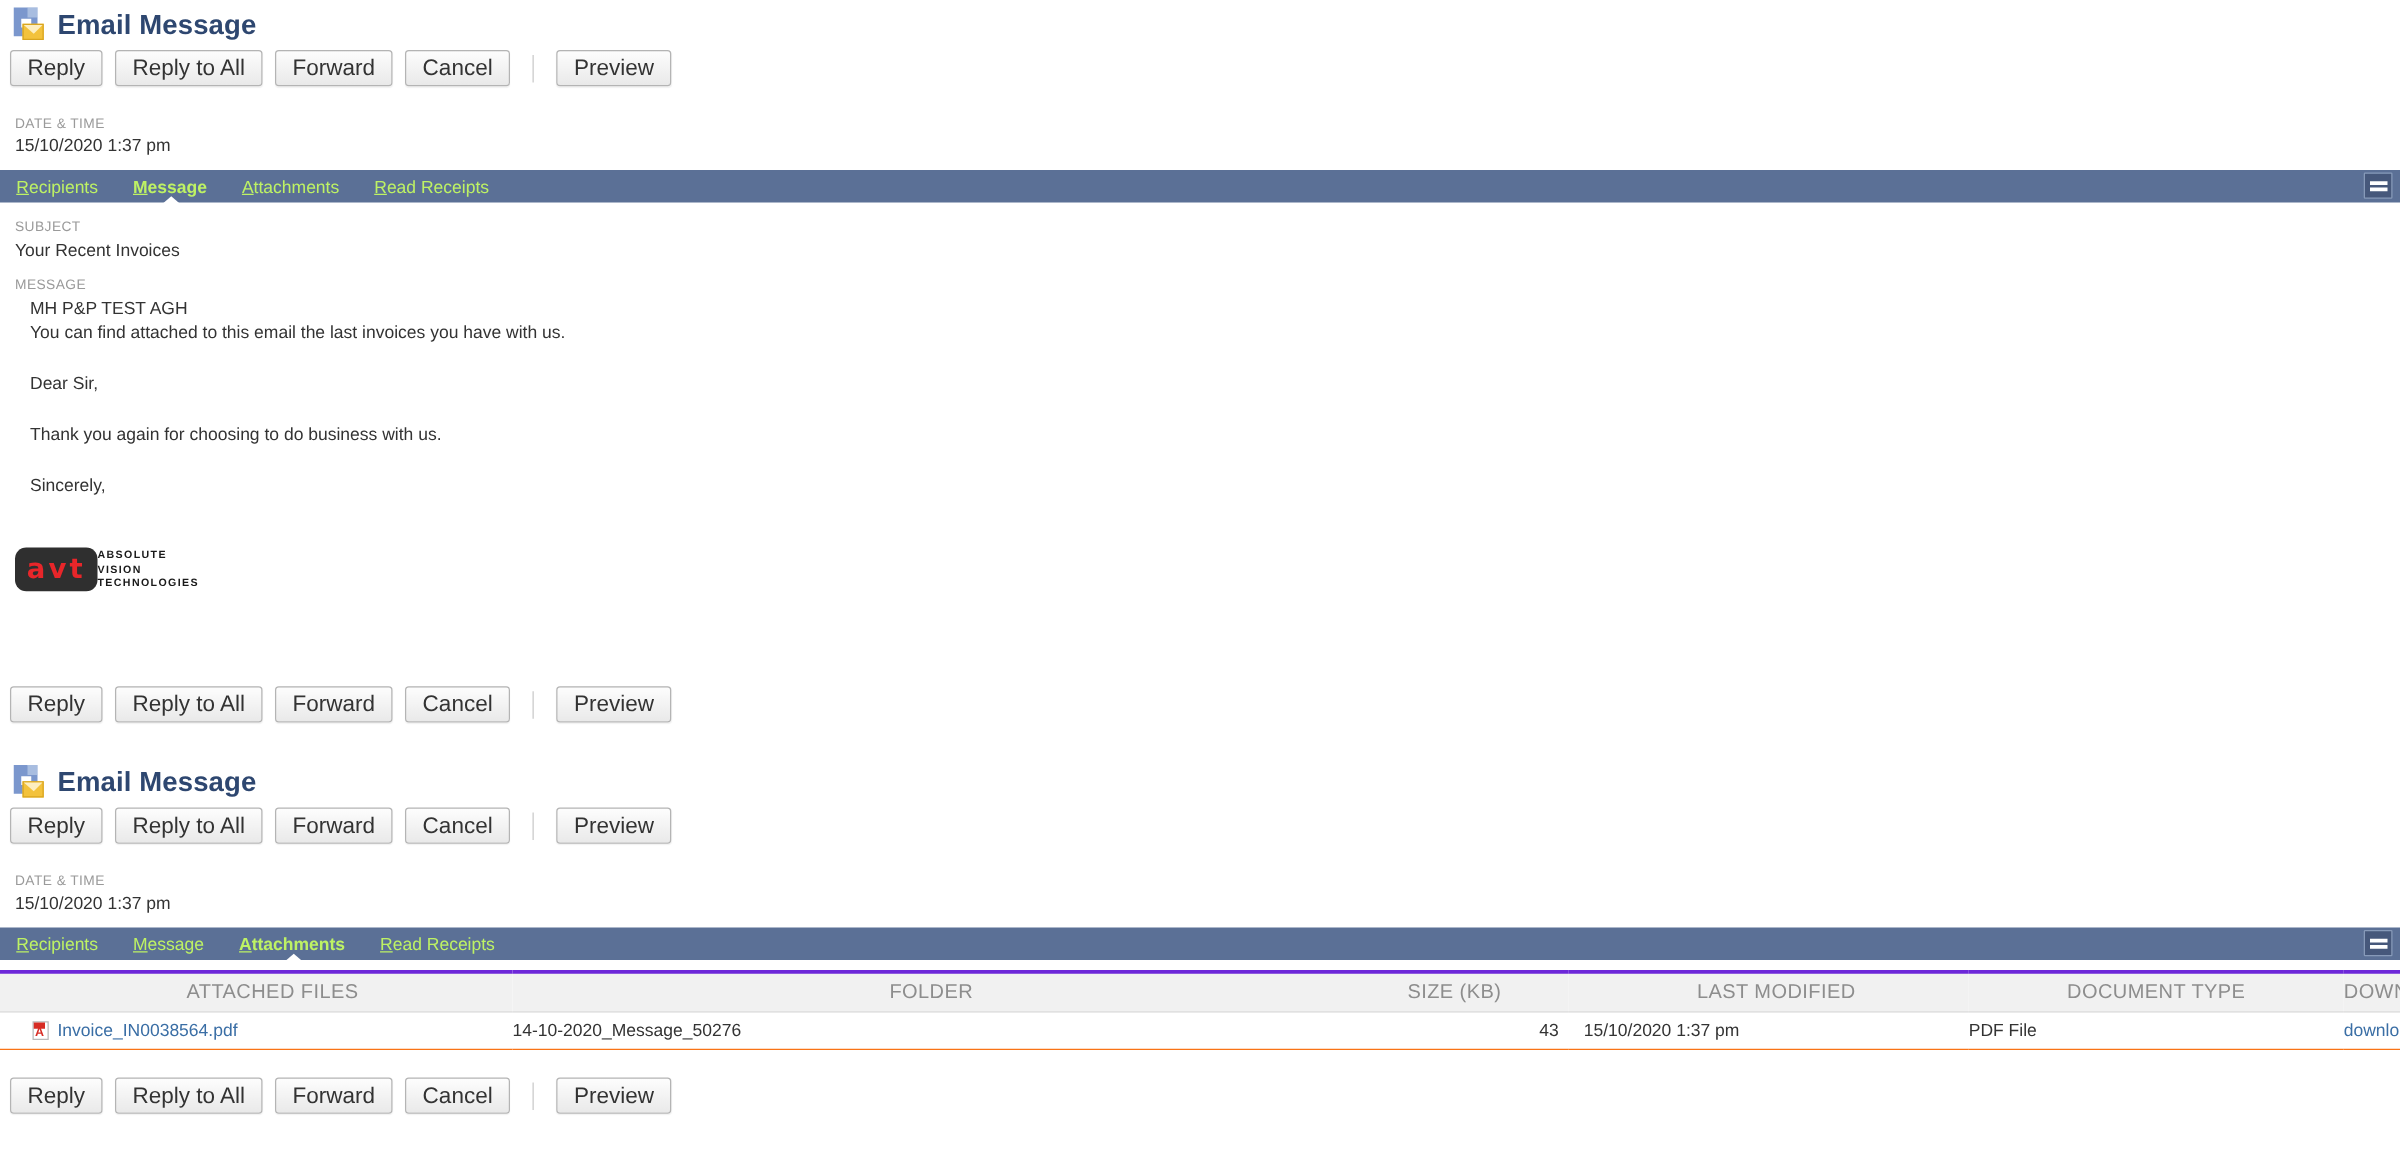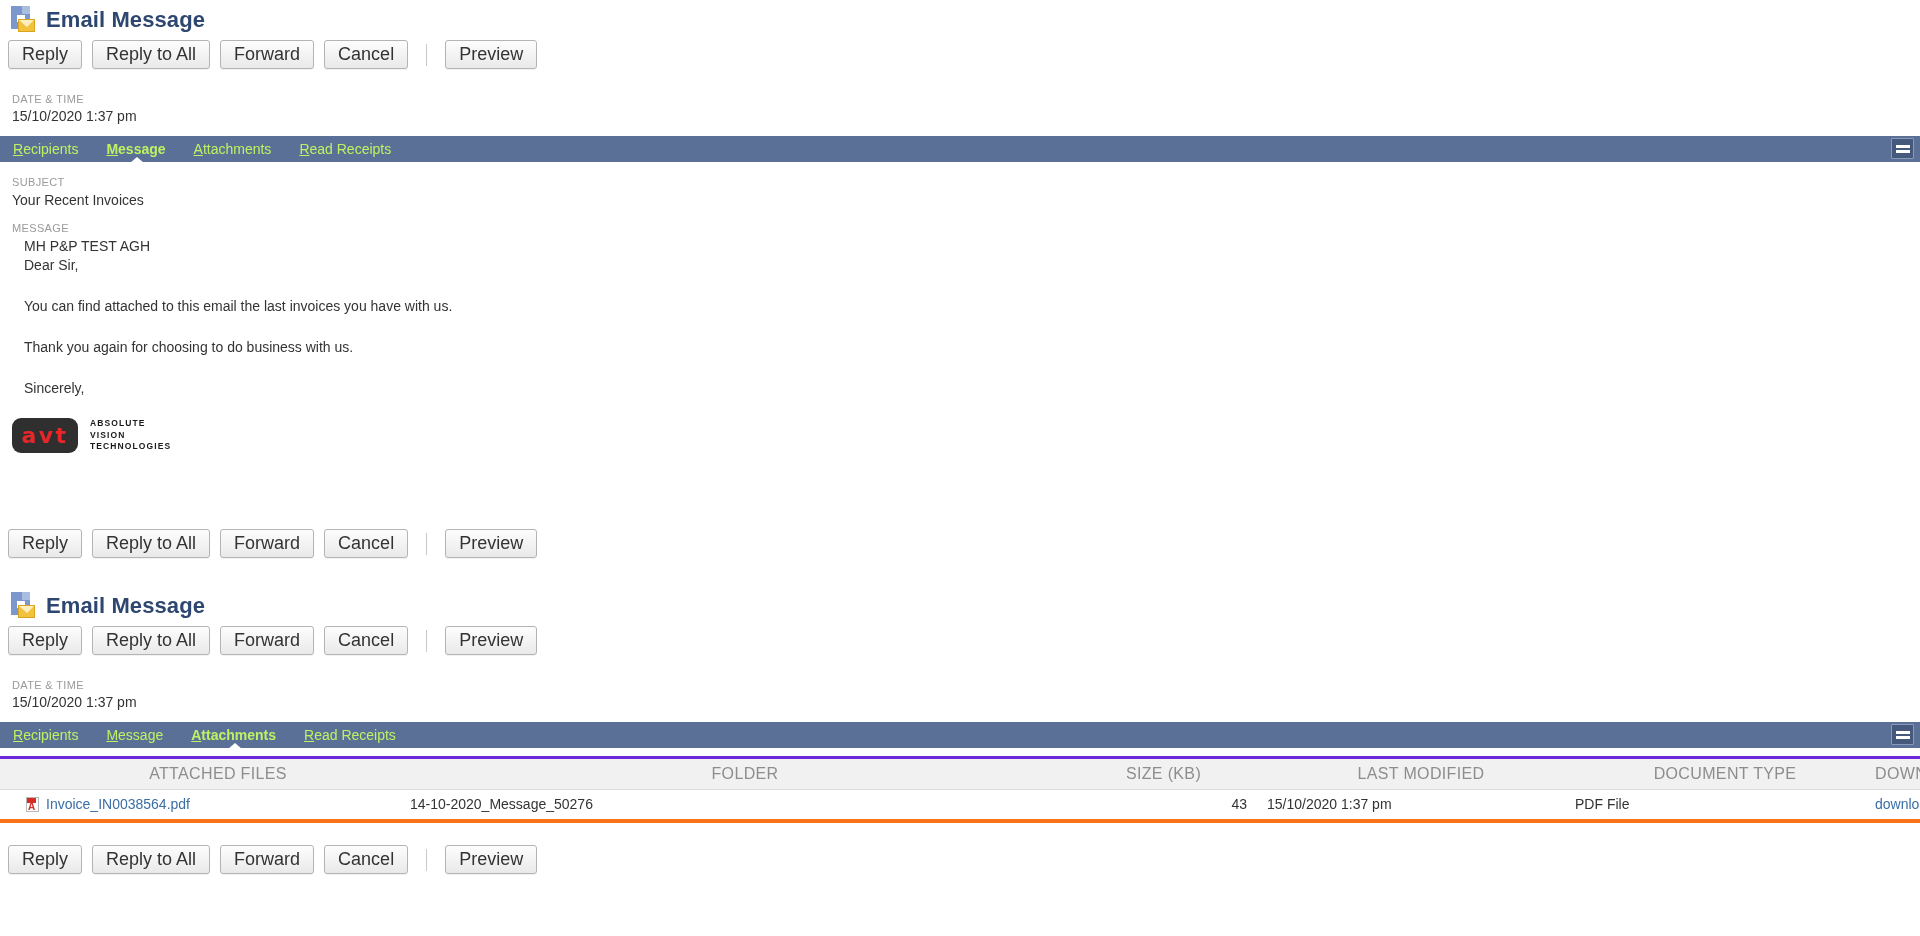--- a/index.html
+++ b/index.html
@@ -184,22 +184,21 @@
   .msg-body .meta-label { margin-bottom: 1px; }
   .msg-subject { font-size: 14px; color: #333; line-height: 19px; margin-bottom: 10px; }
   .msg-text { font-size: 14px; color: #333; line-height: 19px; margin-left: 12px; }
   .msg-text p { margin: 0 0 22px 0; }
   .msg-text p.tight { margin-bottom: 0; }
 
   
   .signature {
     display: flex;
     align-items: flex-start;
-    gap: 12px;
-    margin-top: 20px;
+    margin-top: 40px;
   }
   .avt-logo {
     width: 66px;
     height: 35px;
     background: #2f2f2f;
     border-radius: 9px;
     display: flex;
     align-items: center;
     justify-content: center;
   }
@@ -233,21 +232,21 @@
     border-bottom: 1px solid #dcdcdc;
     font-size: 16px;
     font-weight: normal;
     color: #8d8d8d;
     letter-spacing: 0.35px;
     text-align: center;
     padding: 6px 0 6px 0;
     height: 24px;
   }
   .att-table tbody td {
-    border-bottom: 4px solid #f97316;
+    border-bottom: 1px solid #f97316;
     font-size: 14px;
     color: #333333;
     padding: 6px 0 7px 0;
     height: 28px;
     vertical-align: middle;
   }
   .col-file   { width: 410px; padding-left: 26px !important; }
   .col-folder { width: 670px; }
   .col-size   { width: 175px; text-align: right; padding-right: 8px !important; }
   .col-mod    { width: 320px; padding-left: 12px !important; }
@@ -334,22 +333,22 @@
     </div>
   </div>
 
   <div class="msg-body">
     <div class="meta-label">SUBJECT</div>
     <div class="msg-subject">Your Recent Invoices</div>
 
     <div class="meta-label">MESSAGE</div>
     <div class="msg-text">
       <p class="tight">MH P&amp;P TEST AGH</p>
+      <p>You can find attached to this email the last invoices you have with us.</p>
       <p>Dear Sir,</p>
-      <p>You can find attached to this email the last invoices you have with us.</p>
       <p>Thank you again for choosing to do business with us.</p>
       <p class="tight">Sincerely,</p>
     </div>
 
     <div class="signature">
       <div class="avt-logo">
         <span class="avt-logo-text">avt</span>
       </div>
       <div class="avt-words">
         <div>ABSOLUTE</div>

